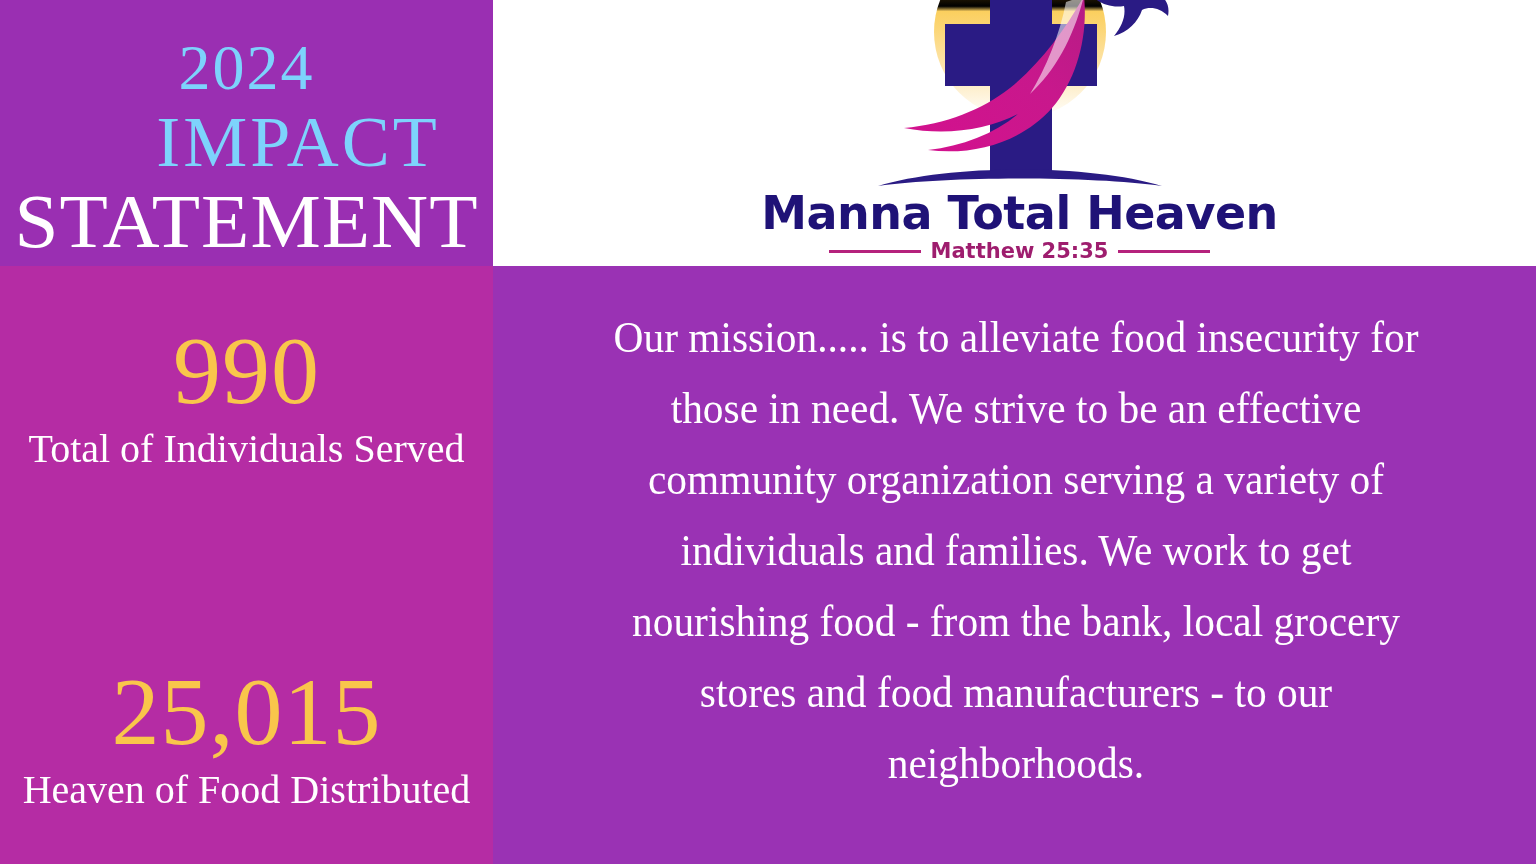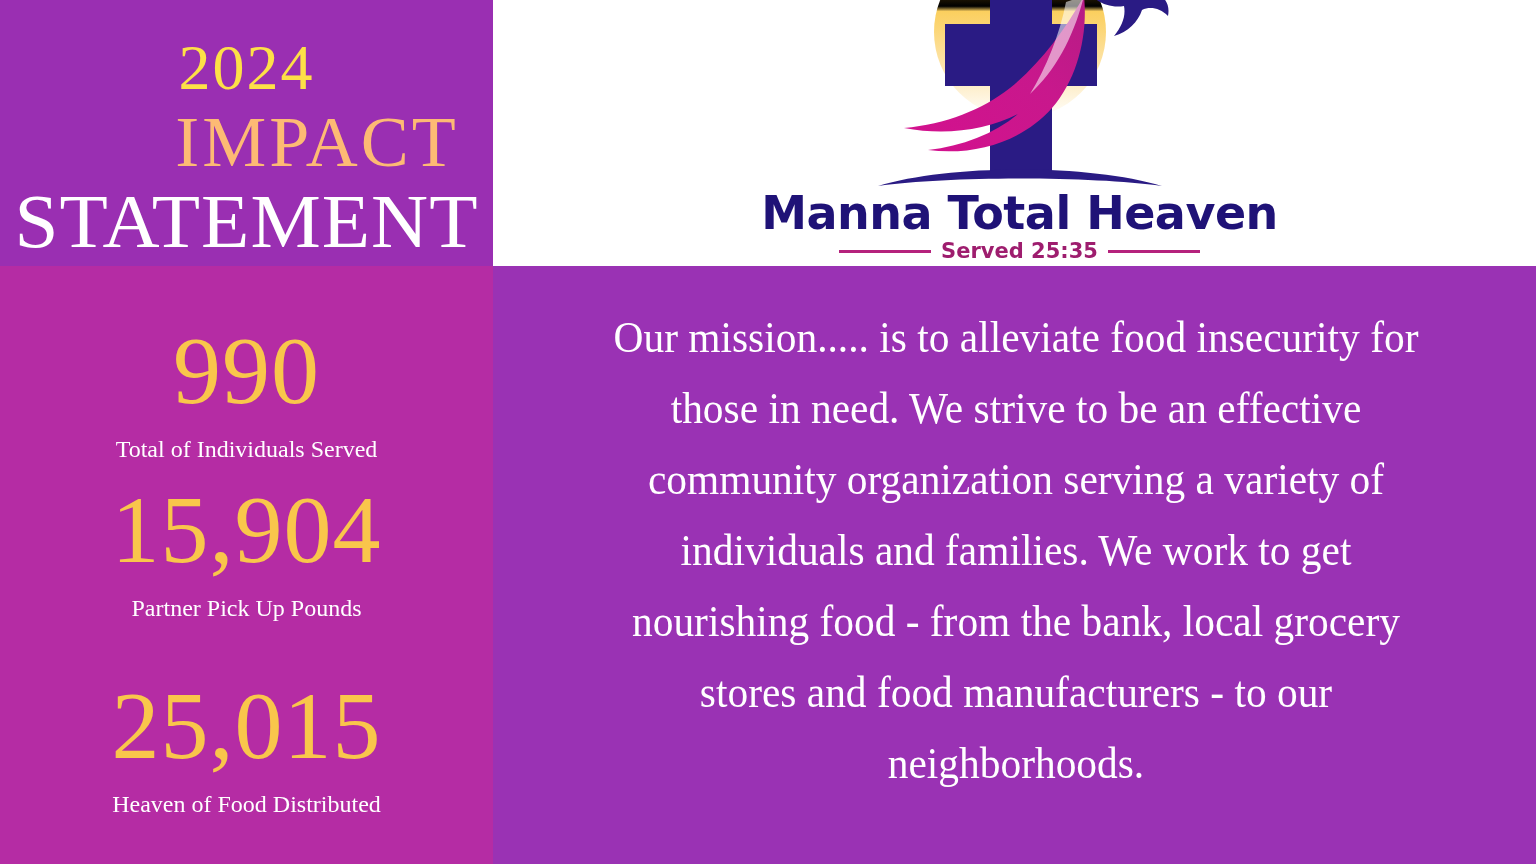--- a/index.html
+++ b/index.html
@@ -35,34 +35,33 @@
   .title-year {
     position: absolute;
     top: 36px;
     left: 0;
     width: 493px;
     text-align: center;
     font-family: "Liberation Serif", serif;
     font-size: 64px;
     line-height: 64px;
     letter-spacing: 2px;
-    color: #fde047;
+    color: #7dd3fc;
   }
   .title-impact {
     position: absolute;
     top: 103px;
     left: 0;
     width: 596px;
     text-align: center;
     font-family: "Liberation Serif", serif;
     font-size: 72px;
     line-height: 78px;
     letter-spacing: 3px;
-    color: #fdba74;
-    padding-left: 19px;
+    color: #7dd3fc;
   }
   .title-statement {
     position: absolute;
     top: 181px;
     left: 0;
     width: 493px;
     text-align: center;
     font-family: "Liberation Serif", serif;
     font-size: 76px;
     line-height: 80px;
@@ -146,34 +145,34 @@
     overflow: hidden;
   }
   .stat {
     position: absolute;
     left: 0;
     width: 493px;
     text-align: center;
   }
   .stat-1 { top: 22px; margin-top: 27px; }
   .stat-2 { top: 208px; }
-  .stat-3 { top: 404px; }
+  .stat-3 { top: 390px; }
 
   .stat-value {
     font-family: "Liberation Serif", serif;
     color: #F9C64B;
     font-size: 96px;
     line-height: 112px;
     letter-spacing: 1px;
     white-space: nowrap;
   }
   .stat-label {
     font-family: "Liberation Serif", serif;
     color: #FFFFFF;
-    font-size: 24px;
+    font-size: 40px;
     line-height: 44px;
     white-space: nowrap;
   }
 
   
   .mission-panel {
     position: absolute;
     left: 493px;
     top: 266px;
     width: 969px;
@@ -267,38 +266,34 @@
                      C 232 12, 236 13, 240 12 Z"></path>
             <path d="M256 2 C 268 -6, 284 -8, 296 -2 C 284 2, 272 8, 264 16 Z"></path>
           </g>
         </svg>
       </div>
 
       <div class="logo-name">Manna Total Heaven</div>
 
       <div class="logo-verse-row">
         <span class="verse-rule"></span>
-        <span class="logo-verse">Served 25:35</span>
+        <span class="logo-verse">Matthew 25:35</span>
         <span class="verse-rule"></span>
       </div>
 
     </div>
   </div>
 
   <div class="stats-panel">
 
     <div class="stat stat-1">
       <div class="stat-value">990</div>
       <div class="stat-label">Total of Individuals Served</div>
     </div>
 
-    <div class="stat stat-2">
-      <div class="stat-value">15,904</div>
-      <div class="stat-label">Partner Pick Up Pounds</div>
-    </div>
 
     <div class="stat stat-3">
       <div class="stat-value">25,015</div>
       <div class="stat-label">Heaven of Food Distributed</div>
     </div>
 
   </div>
 
   <div class="mission-panel">
     <div class="mission-text">Our mission..... is to alleviate food insecurity for those in need. We strive to be an effective community organization serving a variety of individuals and families. We work to get nourishing food - from the bank, local grocery stores and food manufacturers - to our neighborhoods.</div>

